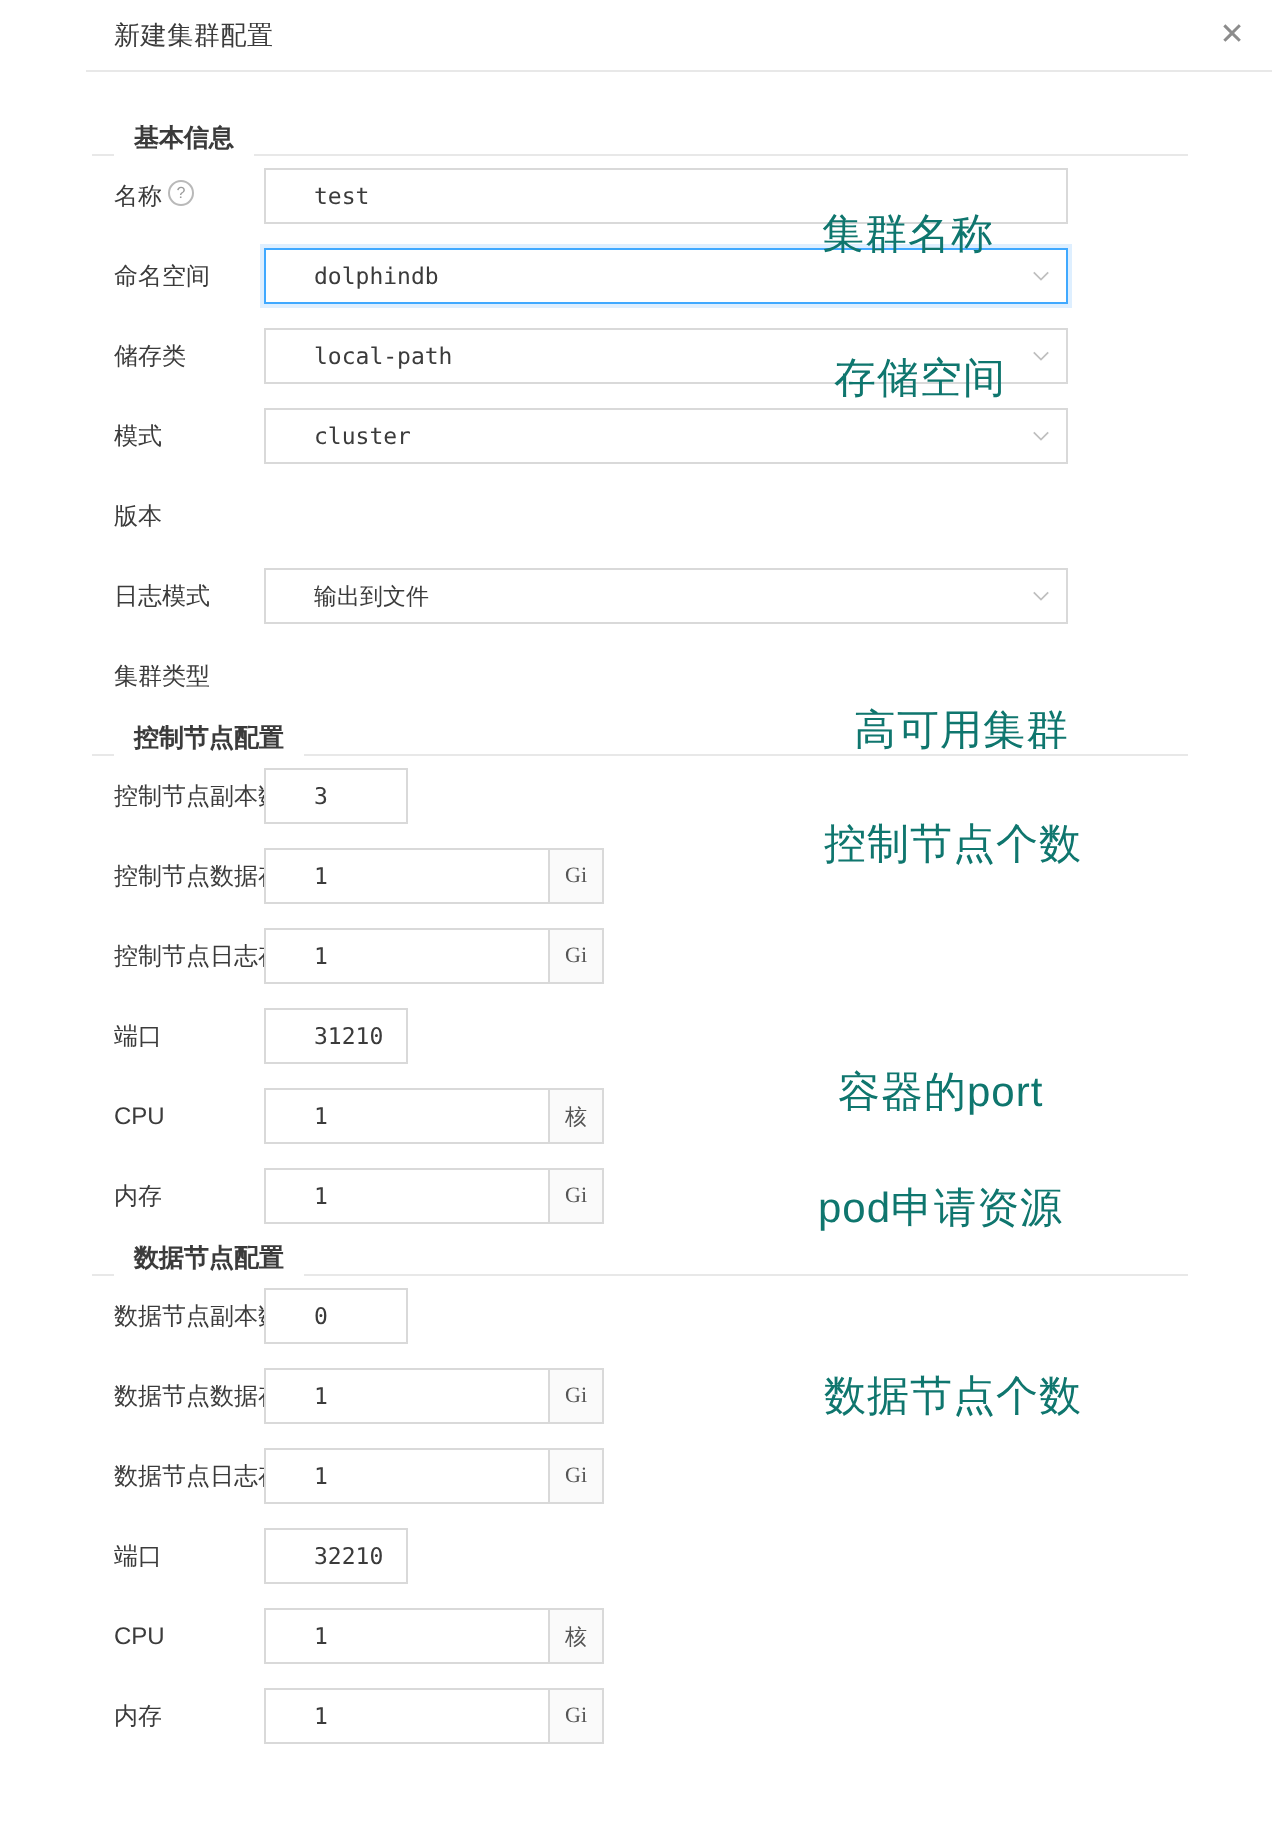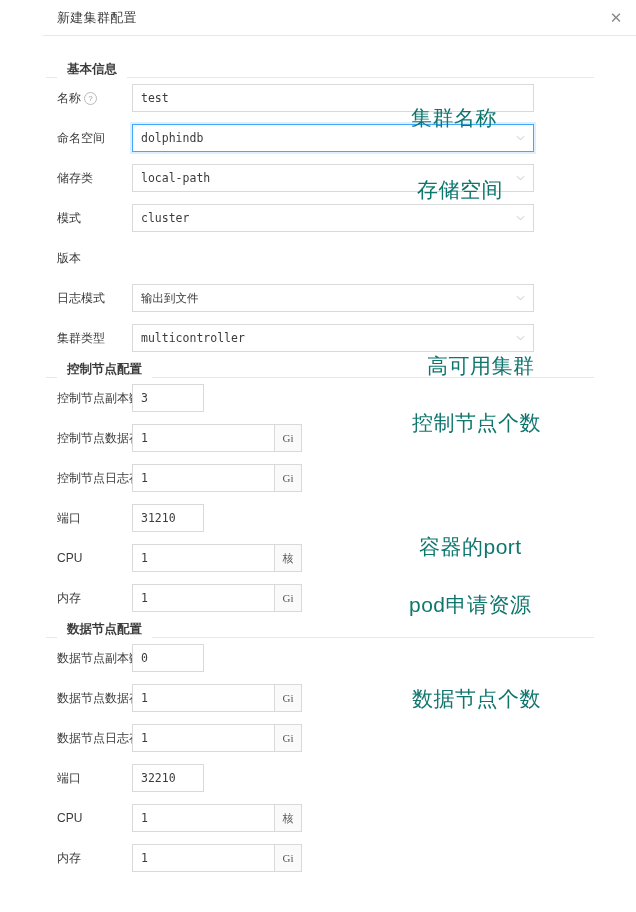--- a/index.html
+++ b/index.html
@@ -89,21 +89,21 @@
     height: 40px;
   }
   .field-label {
     width: 132px;
     padding-left: 57px;
     box-sizing: border-box;
     font-size: 12px;
     color: #3b3b3b;
     white-space: nowrap;
     display: flex;
-    align-items: center;
+    align-items: flex-start;
     gap: 3px;
   }
   .help-icon {
     display: inline-block;
     width: 11px;
     height: 11px;
     border: 1px solid #b9b9b9;
     border-radius: 50%;
     font-size: 8px;
     line-height: 11px;
@@ -122,21 +122,21 @@
   }
 
   
   .box {
     box-sizing: border-box;
     height: 28px;
     border: 1px solid #d9d9d9;
     background: #ffffff;
     display: flex;
     align-items: center;
-    padding: 0 8px;
+    padding: 0 24px;
     font-family: "DejaVu Sans Mono", "Liberation Mono", monospace;
     font-size: 11.5px;
     color: #3b3b3b;
   }
   .box.wide   { width: 402px; }
   .box.narrow { width: 72px; }
   .box.grow   { width: 142px; border-right: none; }
 
   .box.focused {
     border: 1px solid #40a9ff;
@@ -270,30 +270,20 @@
             <svg viewBox="0 0 10 10" width="9" height="9">
                 <path d="M1 3 L5 7 L9 3" fill="none" stroke="currentColor" stroke-width="1"></path>
               </svg>
           </span>
         </div>
       </div>
     </div>
 
     <div class="field-row">
       <div class="field-label">集群类型</div>
-      <div class="control">
-        <div class="select-wrap">
-          <div class="box wide">multicontroller</div>
-          <span class="chev">
-            <svg viewBox="0 0 10 10" width="9" height="9">
-                <path d="M1 3 L5 7 L9 3" fill="none" stroke="currentColor" stroke-width="1"></path>
-              </svg>
-          </span>
-        </div>
-      </div>
     </div>
   </div>
 
   <div class="fieldset">
     <div class="legend-row">
       <div class="legend-line-left"></div>
       <div class="legend-text">控制节点配置</div>
       <div class="legend-line-right"></div>
     </div>
 

